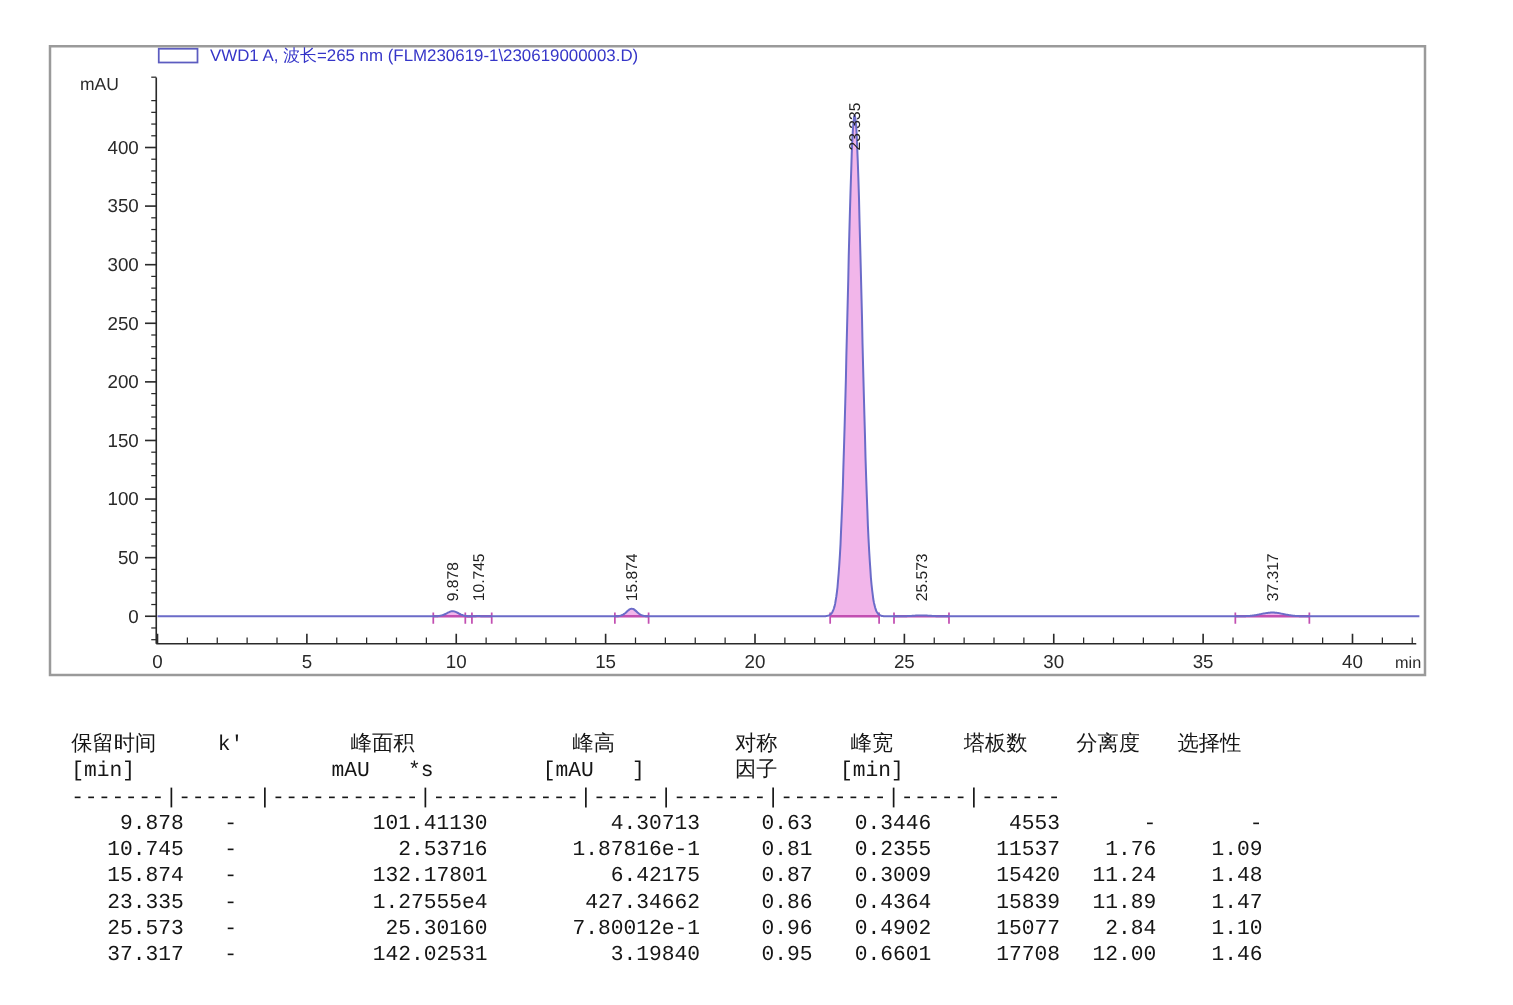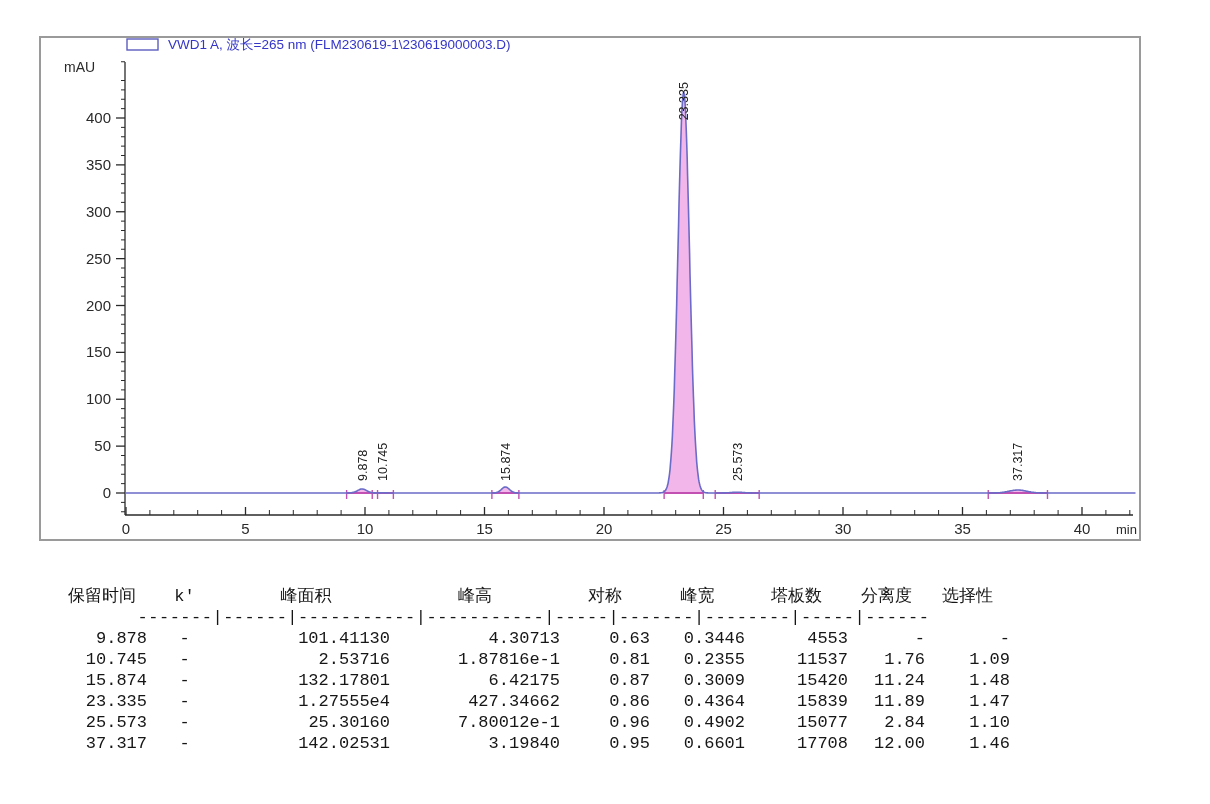--- a/index.html
+++ b/index.html
@@ -1,21 +1,21 @@
 <!DOCTYPE html>
 <html><head>
 <meta charset="utf-8">
 <style>
   html,body{margin:0;padding:0;background:#ffffff;}
   body{width:1210px;height:804px;position:relative;font-family:"Liberation Sans","DejaVu Sans",sans-serif;overflow:hidden;}
   #chart-area{position:absolute;left:0;top:0;width:1210px;height:560px;}
   #table-wrap{position:absolute;left:57px;top:586px;width:980px;}
   table.peaks{border-collapse:collapse;table-layout:fixed;font-family:"Liberation Mono","DejaVu Sans Mono",monospace;font-size:17px;line-height:21px;color:#161616;white-space:pre;}
   table.peaks td{padding:0;overflow:visible;}
-  td.al{text-align:center;} td.ac{text-align:center;} td.ar{text-align:right;}
+  td.al{text-align:left;} td.ac{text-align:center;} td.ar{text-align:right;}
   tr.sep td{letter-spacing:0.5px;}
 </style>
 </head>
 <body>
 
 <svg id="chart-area" viewBox="0 0 1210 560" xmlns="http://www.w3.org/2000/svg">
     <rect x="40" y="37" width="1100" height="503" fill="#ffffff" stroke="#9a9a9a" stroke-width="2"></rect>
     <rect x="127" y="39" width="31" height="11" fill="none" stroke="#5c5cc0" stroke-width="1.4"></rect>
     <text x="168" y="49" font-size="13.5" fill="#3535c8">VWD1 A, 波长=265 nm (FLM230619-1\230619000003.D)</text>
     <text x="64" y="72" font-size="14" fill="#2a2a2a">mAU</text>
@@ -175,18 +175,29 @@
       <td class="al">保留时间</td>
       <td class="ac">k'</td>
       <td class="ac">峰面积</td>
       <td class="ac">峰高</td>
       <td class="ac">对称</td>
       <td class="ac">峰宽</td>
       <td class="ac">塔板数</td>
       <td class="ac">分离度</td>
       <td class="ac">选择性</td>
     </tr>
+    <tr>
+      <td class="al">[min]</td>
+      <td class="ac"></td>
+      <td class="ac">mAU   *s</td>
+      <td class="ac">[mAU   ]</td>
+      <td class="ac">因子</td>
+      <td class="ac">[min]</td>
+      <td class="ac"></td>
+      <td class="ac"></td>
+      <td class="ac"></td>
+    </tr>
     <tr class="sep">
       <td colspan="9" class="al">-------|------|-----------|-----------|-----|-------|--------|-----|------</td>
     </tr>
     </tbody><tbody><tr><td class="ar">9.878</td><td class="ac">-</td><td class="ar">101.41130</td><td class="ar">4.30713</td><td class="ar">0.63</td><td class="ar">0.3446</td><td class="ar">4553</td><td class="ar">-</td><td class="ar">-</td></tr><tr><td class="ar">10.745</td><td class="ac">-</td><td class="ar">2.53716</td><td class="ar">1.87816e-1</td><td class="ar">0.81</td><td class="ar">0.2355</td><td class="ar">11537</td><td class="ar">1.76</td><td class="ar">1.09</td></tr><tr><td class="ar">15.874</td><td class="ac">-</td><td class="ar">132.17801</td><td class="ar">6.42175</td><td class="ar">0.87</td><td class="ar">0.3009</td><td class="ar">15420</td><td class="ar">11.24</td><td class="ar">1.48</td></tr><tr><td class="ar">23.335</td><td class="ac">-</td><td class="ar">1.27555e4</td><td class="ar">427.34662</td><td class="ar">0.86</td><td class="ar">0.4364</td><td class="ar">15839</td><td class="ar">11.89</td><td class="ar">1.47</td></tr><tr><td class="ar">25.573</td><td class="ac">-</td><td class="ar">25.30160</td><td class="ar">7.80012e-1</td><td class="ar">0.96</td><td class="ar">0.4902</td><td class="ar">15077</td><td class="ar">2.84</td><td class="ar">1.10</td></tr><tr><td class="ar">37.317</td><td class="ac">-</td><td class="ar">142.02531</td><td class="ar">3.19840</td><td class="ar">0.95</td><td class="ar">0.6601</td><td class="ar">17708</td><td class="ar">12.00</td><td class="ar">1.46</td></tr></tbody>
   </table>
 </div>
 
 </body></html>

